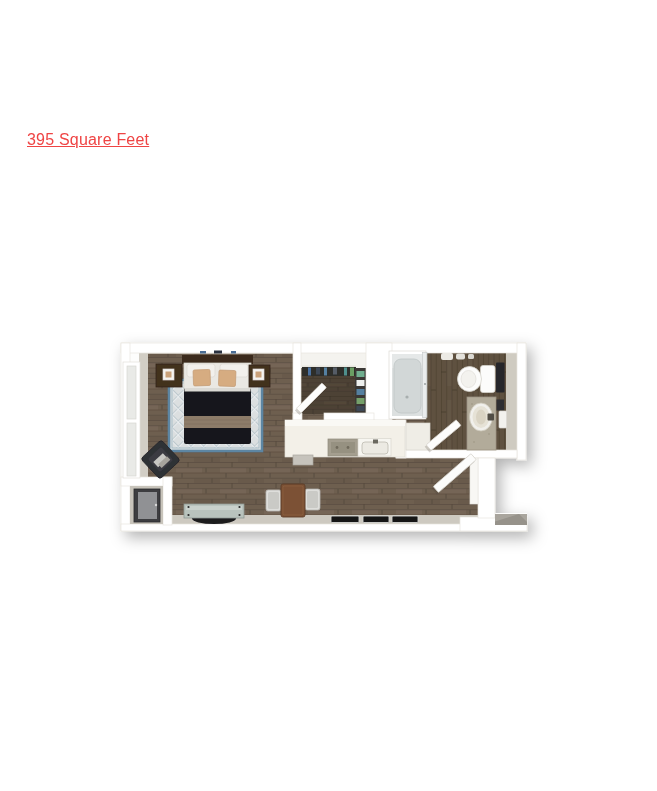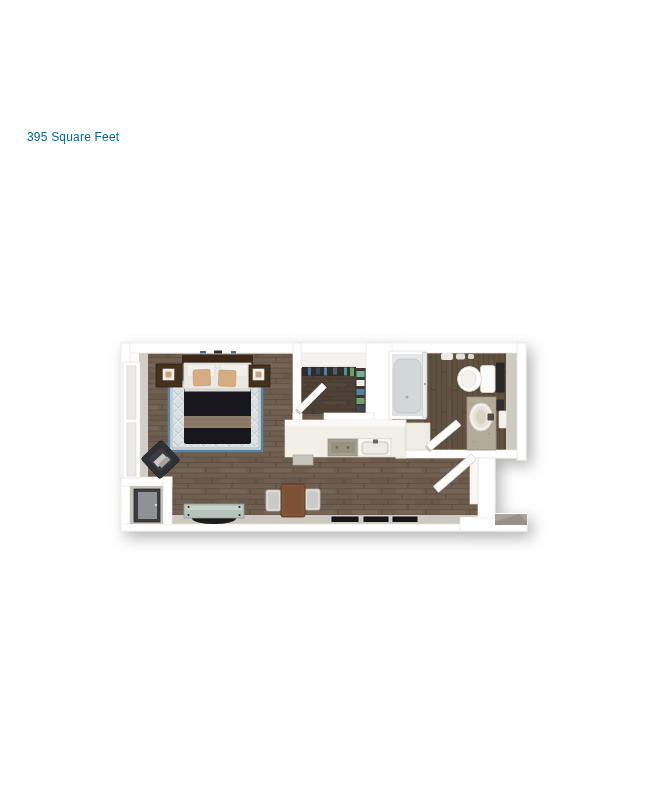--- a/index.html
+++ b/index.html
@@ -7,22 +7,22 @@
     width:657px;height:791px;position:relative;overflow:hidden;
     background:#ffffff;
     font-family:"Liberation Sans", sans-serif;
   }
   .plan-header{position:absolute;left:27px;top:129px;}
   .plan-title{
     margin:0;font-size:17.5px;font-weight:bold;color:#3c3c3c;
     letter-spacing:.5px;line-height:1.2;
   }
   .plan-subtitle{
-    margin:1px 0 0 0;font-size:12px;font-weight:normal;color:#0369a1;
-    letter-spacing:.2px;line-height:1.25;
+    margin:1px 0 0 0;font-size:16px;font-weight:normal;color:#ef4444;
+    letter-spacing:.2px;line-height:1.25;text-decoration:underline;
   }
   .plan-svg{position:absolute;left:0;top:0;}
 </style>
 </head>
 <body>
 
 <header class="plan-header">
   <p class="plan-subtitle">395 Square Feet</p>
 </header>
 

